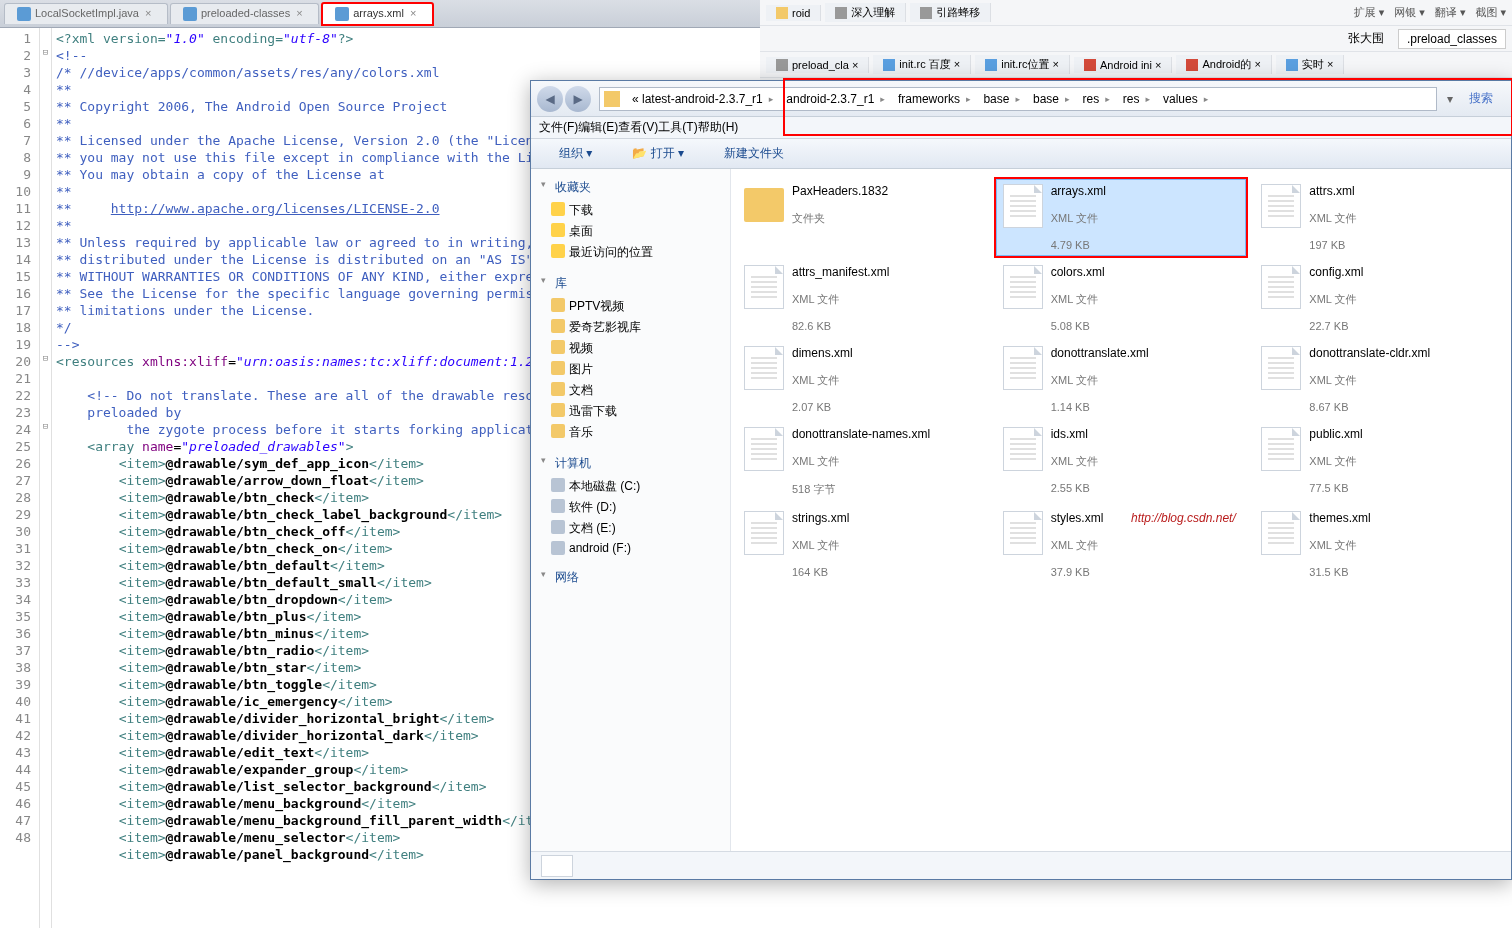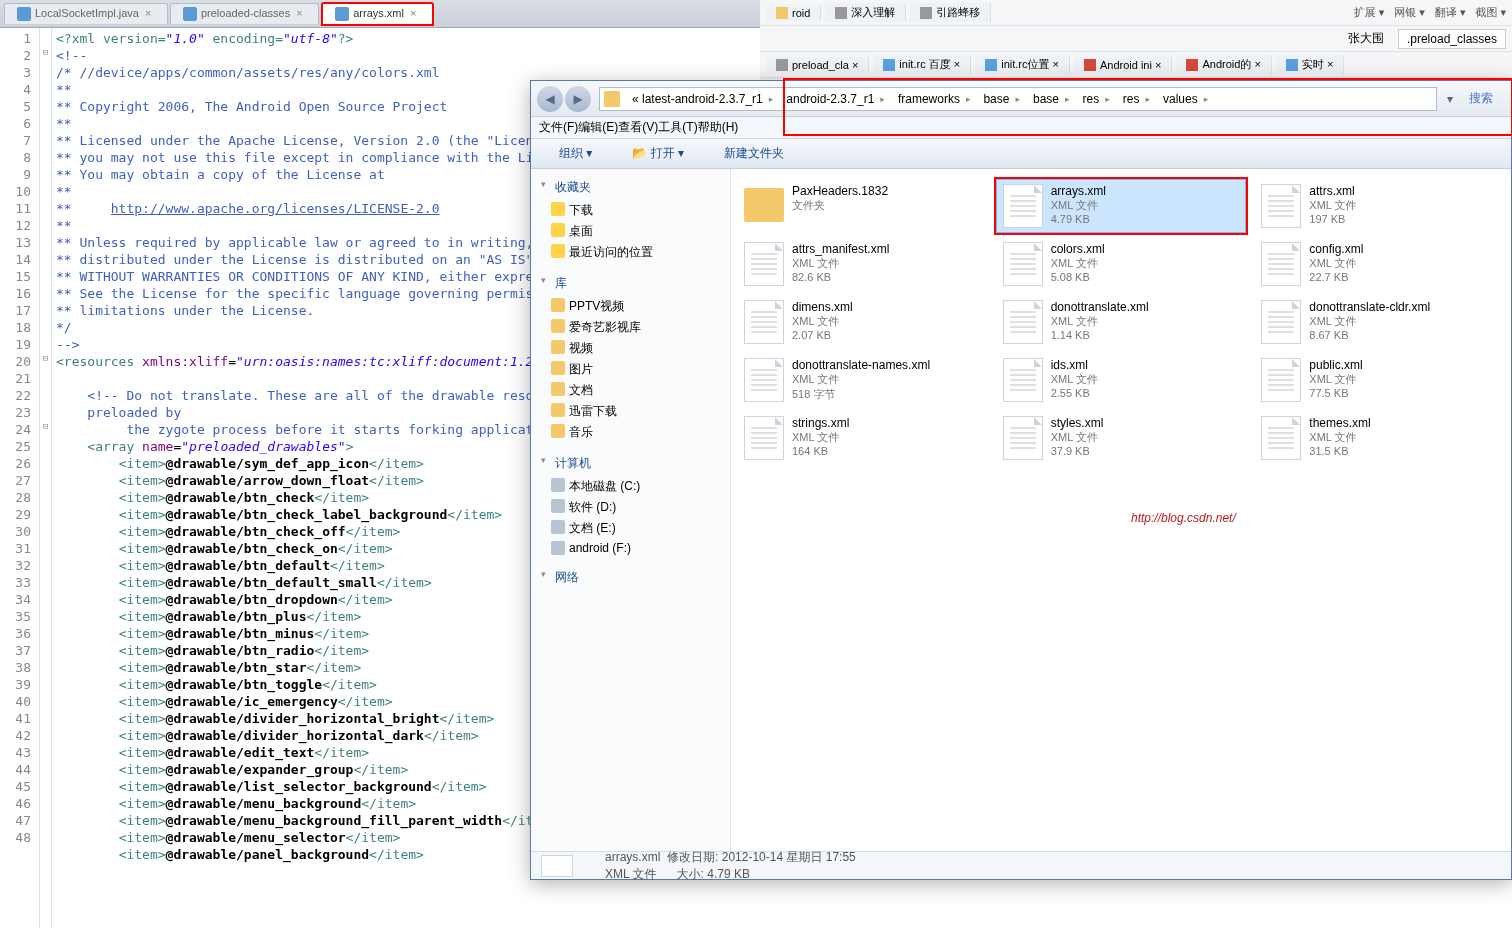--- a/index.html
+++ b/index.html
@@ -49,21 +49,21 @@
 .side-item.drive::before { background:#b8c4d4; }
 .exp-files { flex:1; padding:10px 6px; display:grid; grid-template-columns:repeat(3,1fr); align-content:start; column-gap:8px; row-gap:4px; }
 .file { display:flex; align-items:flex-start; padding:4px 6px; border:1px solid transparent; cursor:pointer; }
 .file.selected { background:#cce5ff; border:1px solid #7ab8f5; }
 .file.hl { outline:2px solid red; }
 .f-icon { width:40px; height:44px; margin-right:8px; flex-shrink:0; position:relative; }
 .f-icon.folder { background:#f3c969; border-radius:2px; height:34px; margin-top:4px; }
 .f-icon.doc { background:#fff; border:1px solid #cdd4dd; }
 .f-icon.doc::before { content:""; position:absolute; right:0; top:0; border-width:0 8px 8px 0; border-style:solid; border-color:#cdd4dd #fff; }
 .f-icon.doc::after { content:""; position:absolute; left:6px; right:6px; top:10px; height:2px; background:#e0e0e0; box-shadow:0 5px #e0e0e0,0 10px #e0e0e0,0 15px #e0e0e0,0 20px #e0e0e0; }
-.f-info { display:flex; flex-direction:column; gap:0; }
+.f-info { display:flex; flex-direction:column; gap:13px; }
 .f-name { color:#000; }
 .f-type, .f-size { color:#777; font-size:11px; }
 .exp-status { height:28px; border-top:1px solid #d5dbe3; display:flex; align-items:center; padding:0 10px; gap:24px; background:#f3f6fa; }
 .st-icon { width:32px; height:22px; background:#fff; border:1px solid #cdd4dd; margin-right:8px; }
 .st-text { color:#555; }
 .watermark { position:absolute; left:600px; top:430px; color:#b91c1c; font-size:12px; font-style:italic; pointer-events:none; }
 
 .topstrip { position:absolute; left:760px; top:0; width:752px; height:80px; background:#f5f6f8; }
 .ts-row { height:26px; display:flex; align-items:center; padding:0 6px; border-bottom:1px solid #e0e3e8; gap:4px; }
 .ts-tab { padding:2px 10px; background:#eef1f5; font-size:11px; border-right:1px solid #dcdfe4; cursor:pointer; display:flex; align-items:center; gap:4px; }
@@ -392,19 +392,15 @@
           <div class="f-info">
             <span class="f-name">themes.xml</span>
             <span class="f-type">XML 文件</span>
             <span class="f-size">31.5 KB</span>
           </div>
         </div>
       </div>
   </div>
   <div class="exp-status">
     <div class="st-icon"></div>
-    <div>
-      <div><span class="st-text">arrays.xml</span>&nbsp;&nbsp;<span class="st-text">修改日期:</span> <span class="st-text">2012-10-14 星期日 17:55</span></div>
-      <div><span class="st-text">XML 文件</span>&nbsp;&nbsp;&nbsp;&nbsp;&nbsp;&nbsp;<span class="st-text">大小:</span> <span class="st-text">4.79 KB</span></div>
-    </div>
   </div>
   <div class="watermark">http://blog.csdn.net/</div>
 </div>
 
 </body></html>

